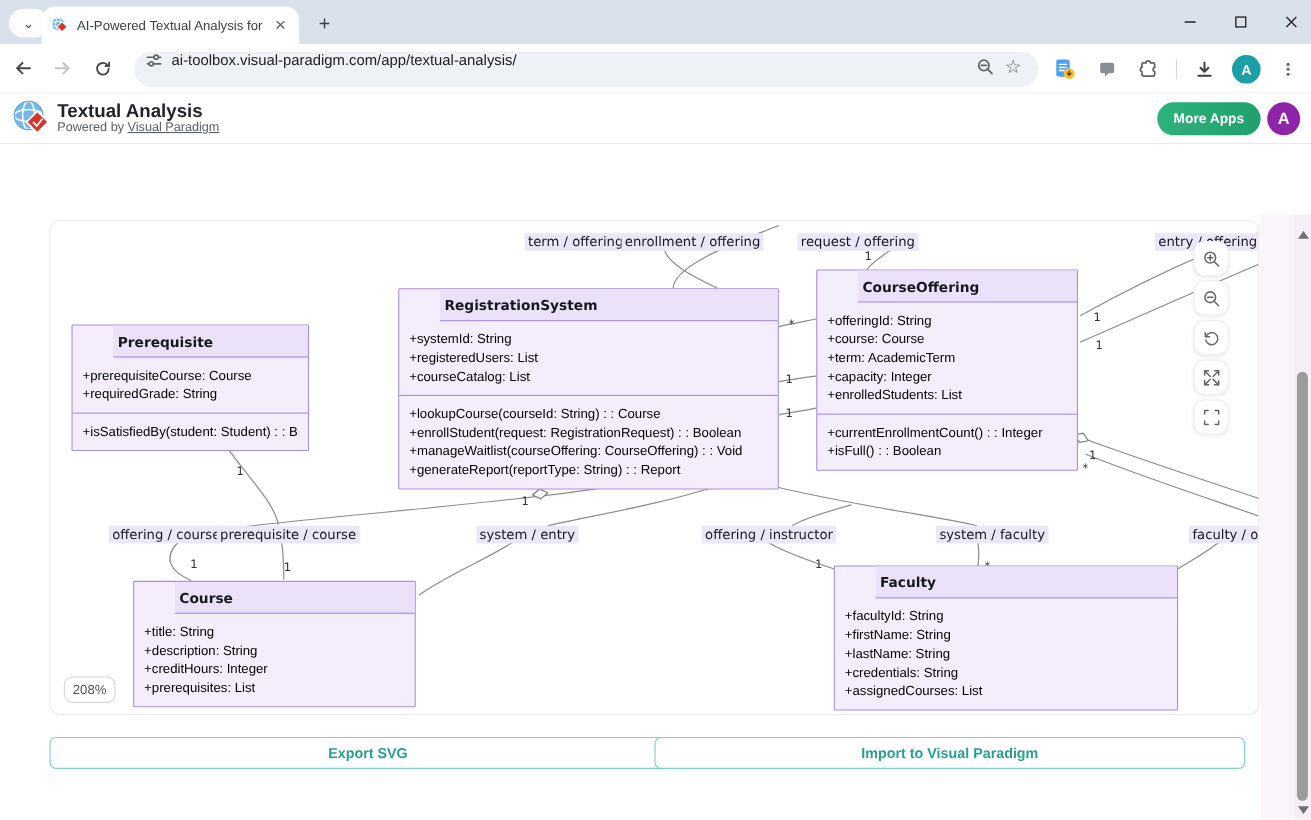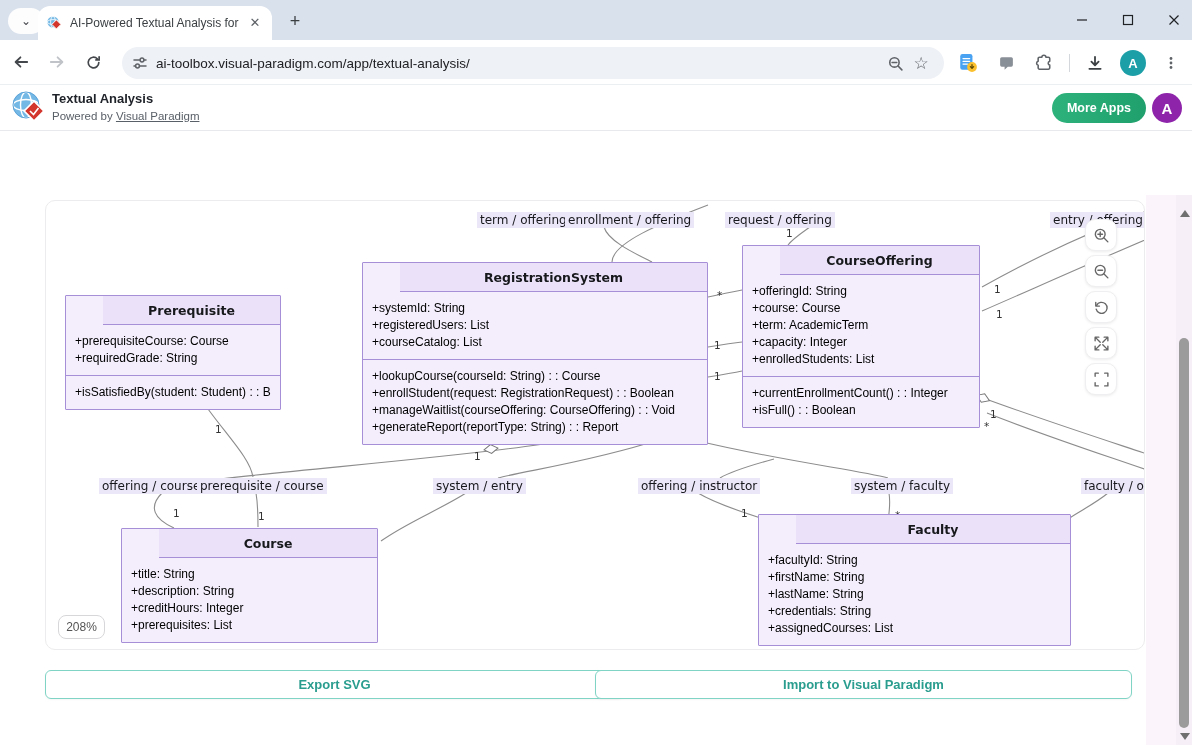--- a/index.html
+++ b/index.html
@@ -19,36 +19,36 @@
   .newtab { position:absolute; left:282px; top:9px; width:26px; height:24px; border:none; background:transparent;
     font-size:18px; color:#3c4043; cursor:pointer; }
   .win-controls { position:absolute; right:8px; top:0; height:40px; display:flex; align-items:center; gap:26px; }
   .winbtn { width:20px; height:20px; border:none; background:transparent; color:#202124; cursor:pointer;
     display:flex; align-items:center; justify-content:center; }
   .toolbar { position:absolute; left:0; top:40px; width:1192px; height:45px; background:#fff;
     display:flex; align-items:center; border-bottom:1px solid #eceff2; }
   .navbtn { width:30px; height:30px; border:none; background:transparent; margin-left:6px; cursor:pointer;
     display:flex; align-items:center; justify-content:center; }
   .addressbar { position:absolute; left:122px; top:7px; width:822px; height:32px; background:#eef1f6;
-    border-radius:16px; display:flex; align-items:center; padding:0 10px; }
+    border-radius:16px; display:flex; padding:0 10px; }
   .url-text { font-size:13.5px; color:#202124; margin-left:8px; flex:1; white-space:nowrap; overflow:hidden; }
   .bar-icon { width:26px; height:26px; border:none; background:transparent; cursor:pointer;
     display:flex; align-items:center; justify-content:center; color:#5f6368; font-size:17px; }
   .ext-row { position:absolute; right:8px; top:7px; height:32px; display:flex; align-items:center; gap:12px; }
   .ext-btn { width:26px; height:26px; border:none; background:transparent; cursor:pointer;
     display:flex; align-items:center; justify-content:center; }
   .ext-divider { width:1px; height:18px; background:#d4d7dc; }
   .chrome-avatar { width:26px; height:26px; border-radius:50%; background:#1d9fa8; color:#fff;
     font-size:13px; font-weight:bold; display:flex; align-items:center; justify-content:center; border:none; cursor:pointer; }
 
   
   .app-header { position:absolute; left:0; top:85px; width:1192px; height:46px; background:#fff;
     border-bottom:1px solid #e7e9ec; }
   .app-logo { position:absolute; left:10px; top:4px; width:38px; height:38px; }
-  .app-title { position:absolute; left:52px; top:6px; font-size:13px; font-weight:bold; color:#1f2329; }
+  .app-title { position:absolute; left:52px; top:6px; font-size:17px; font-weight:bold; color:#1f2329; }
   .powered { position:absolute; left:52px; top:25px; font-size:11.5px; color:#5a6068; }
   .powered a { color:#5a6068; }
   .more-apps { position:absolute; right:46px; top:8px; height:30px; padding:0 15px; border:none;
     border-radius:15px; background:linear-gradient(90deg,#2eb27c,#1fa06c); color:#fff;
     font-size:12.5px; font-weight:bold; cursor:pointer; }
   .app-avatar { position:absolute; right:10px; top:8px; width:30px; height:30px; border-radius:50%;
     background:#8e24aa; color:#fff; font-weight:bold; font-size:15px;
     display:flex; align-items:center; justify-content:center; border:none; cursor:pointer; }
 
   
@@ -60,21 +60,21 @@
     display:flex; align-items:center; justify-content:center; cursor:pointer; }
   .step.current .step-circle { background:#3d55e6; }
   .step-label { position:absolute; left:50%; transform:translateX(-50%); top:33px; width:170px;
     font-size:13.5px; color:#4a5260; }
 
   
   .canvas { position:absolute; left:45px; top:200px; width:1100px; height:450px; background:#fff;
     border:1px solid #ececee; border-radius:10px; overflow:hidden; }
   .edges { position:absolute; left:0; top:0; }
   .uml-class { position:absolute; border:1.5px solid #a78fd8; background:#f4eefc; border-radius:1px; }
-  .uml-title { background:#ebe2f9; border-bottom:1.5px solid #a78fd8; text-align:center;
+  .uml-title { background:#ebe2f9; border-bottom:1.5px solid #a78fd8; 
     font-family:"DejaVu Sans", sans-serif; font-size:12.5px; font-weight:bold; color:#17181c;
     padding:7px 4px 6px 4px; white-space:nowrap; overflow:hidden;margin-left:37px; }
   .uml-attrs, .uml-ops { padding:8px 9px; }
   .uml-ops { border-top:1.5px solid #a78fd8; }
   .uml-line { font-family:Liberation Sans, sans-serif; font-size:12px; line-height:17px; color:#000000;
     white-space:nowrap; overflow:hidden; }
   .edge-label { position:absolute; font-family:"DejaVu Sans", sans-serif; font-size:12px; color:#17181c;
     background:#ece6f9; padding:0 3px; line-height:16px; white-space:nowrap; }
   .mult { position:absolute; font-family:"DejaVu Sans", sans-serif; font-size:10.5px; color:#333; }
   .zoom-panel-btn { position:absolute; left:1039px; width:32px; height:32px; background:#fff;

